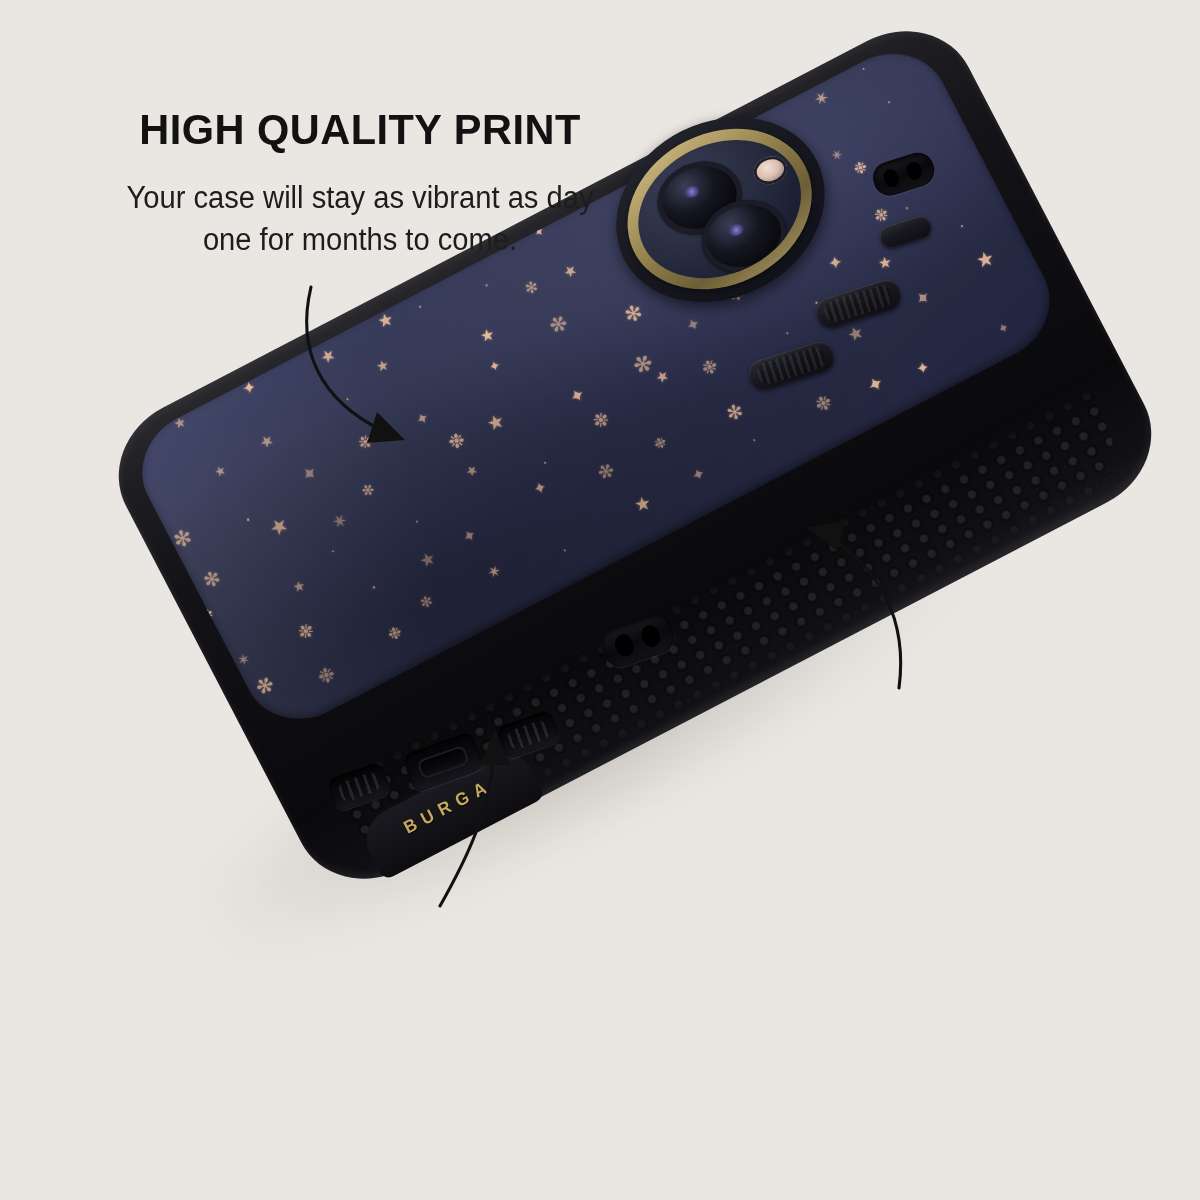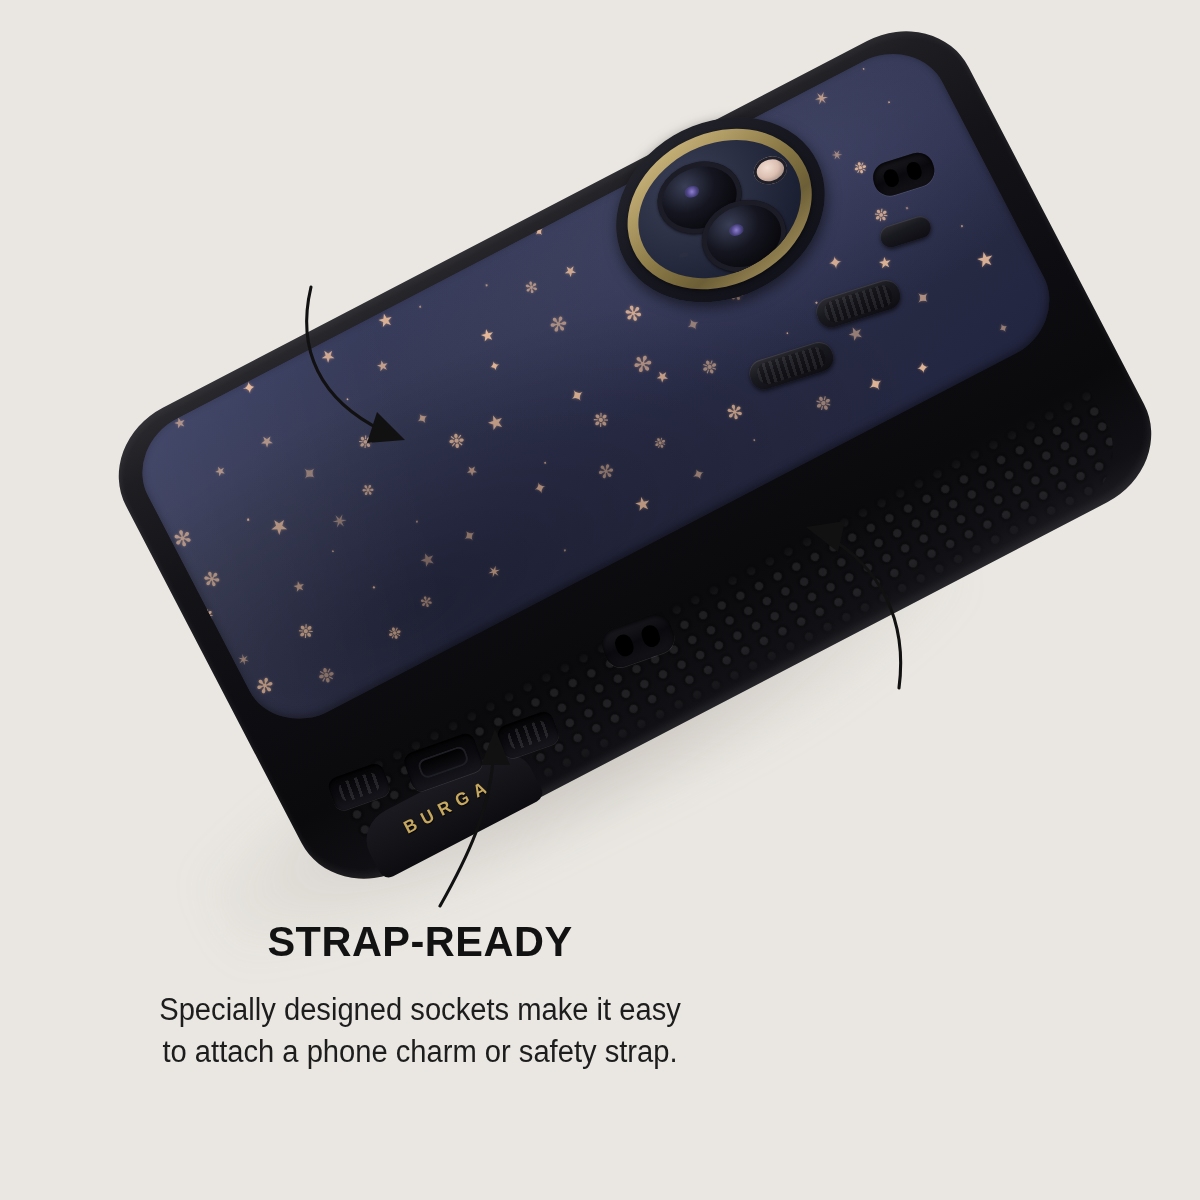--- a/index.html
+++ b/index.html
@@ -449,23 +449,23 @@
   <svg class="arrow-svg" id="arrow-grip" style="left:0;top:0;width:1200px;height:1200px">
     <path class="arrow-path" d="M899,688 C908,620 880,566 825,535"></path>
     <polygon class="arrow-head" points="838,552 806,527 845,521"></polygon>
   </svg>
 
   <svg class="arrow-svg" id="arrow-strap" style="left:0;top:0;width:1200px;height:1200px">
     <path class="arrow-path" d="M440,906 C466,860 491,810 494,750"></path>
     <polygon class="arrow-head" points="481,765 495,729 510,765"></polygon>
   </svg>
 
-
-
-  <div class="block" id="block-strap">
-    <div class="heading">STRAP-READY</div>
+  <div class="block" id="block-print">
+    <div class="heading">HIGH QUALITY PRINT</div>
     <div class="body-text">
-      <div>Specially designed sockets make it easy</div>
-      <div>to attach a phone charm or safety strap.</div>
+      <div>Your case will stay as vibrant as day</div>
+      <div>one for months to come.</div>
     </div>
   </div>
 
+
+
 </div>
 
 </body></html>

